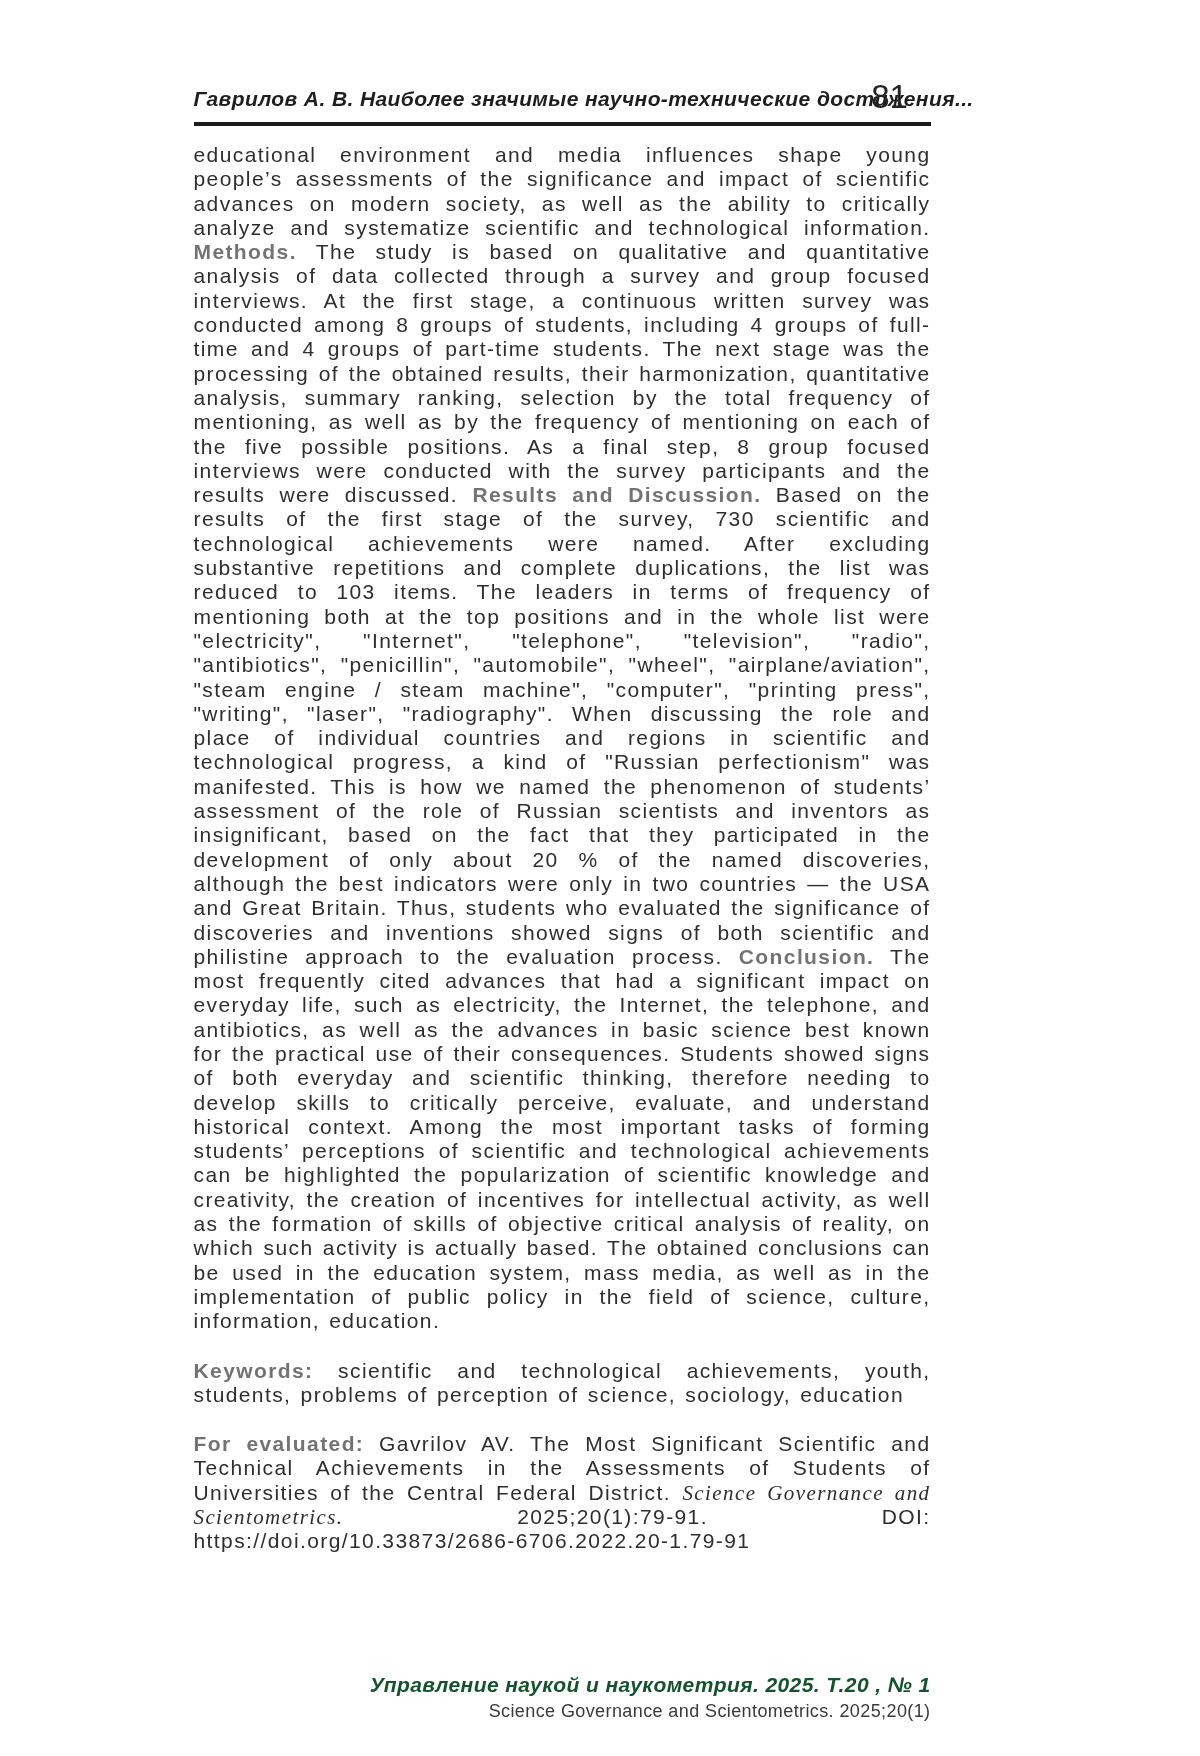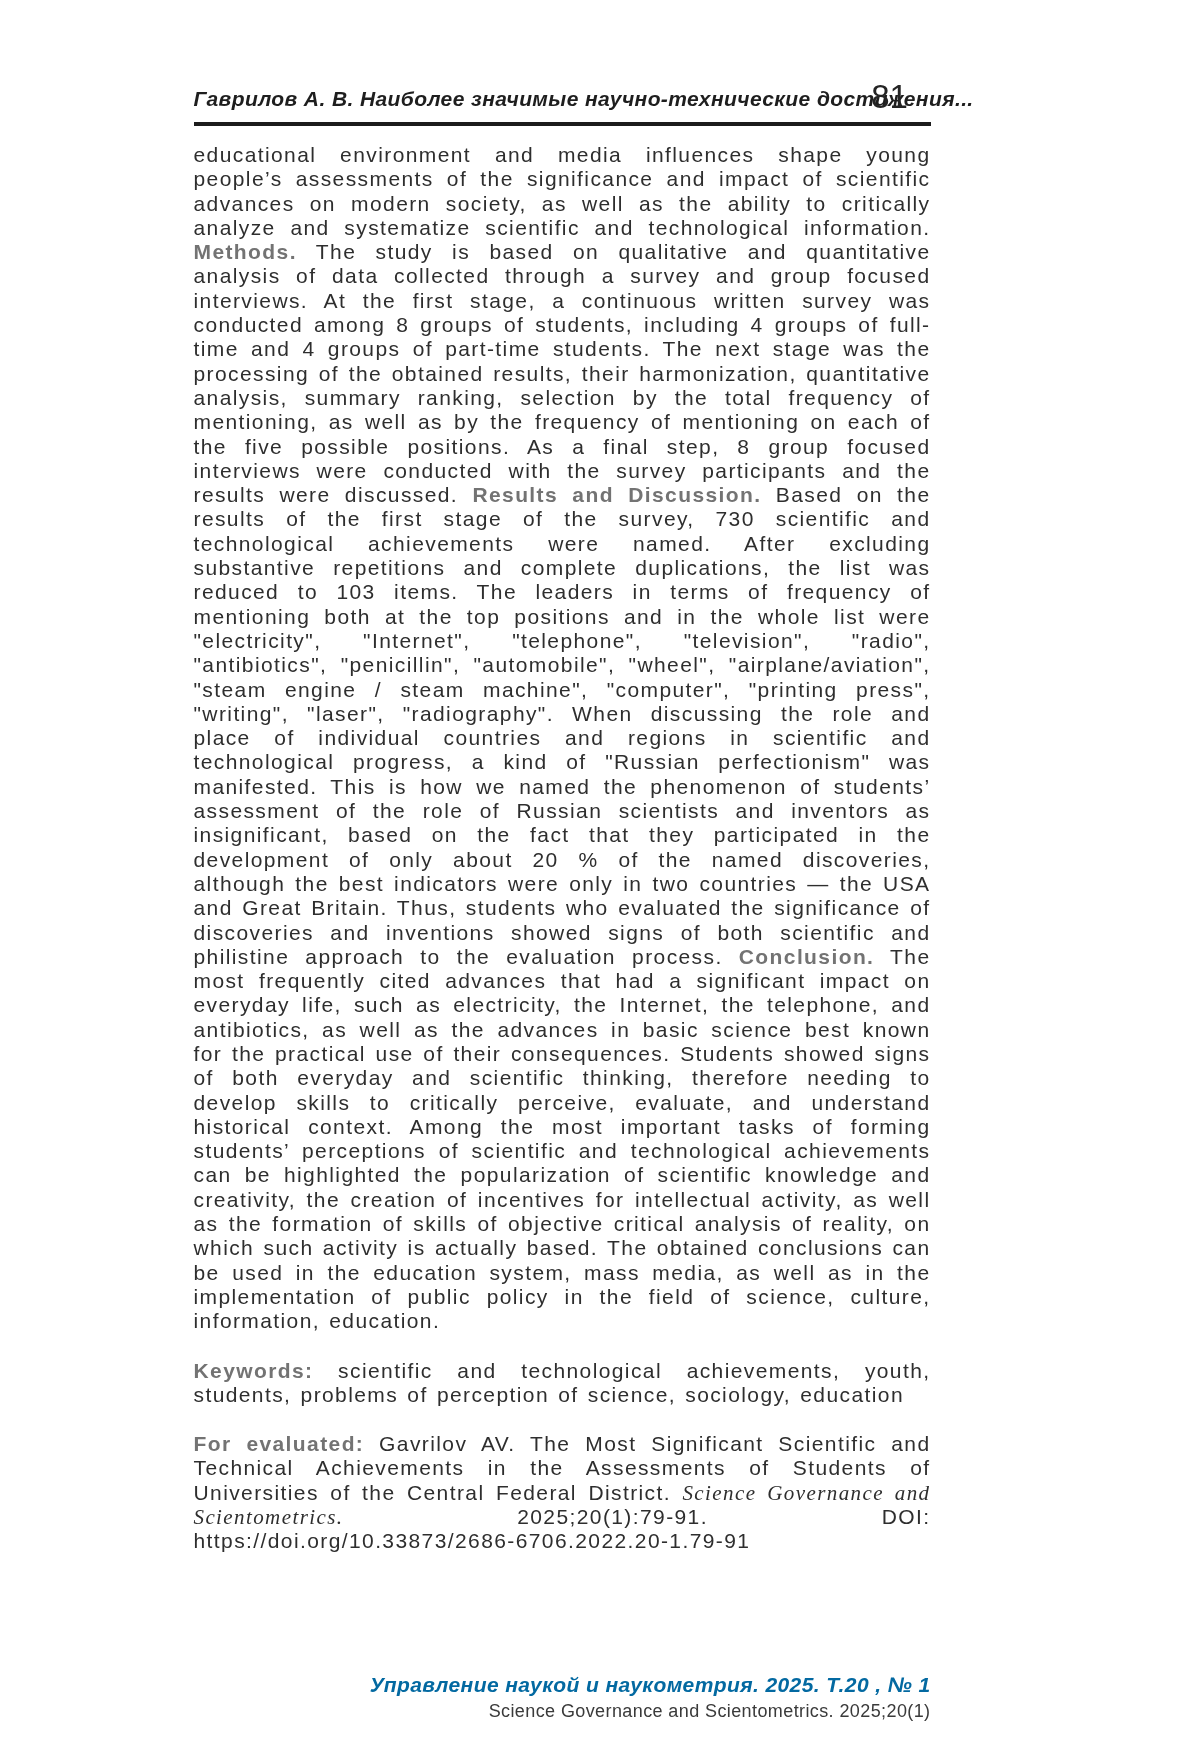--- a/index.html
+++ b/index.html
@@ -78,21 +78,21 @@
 
   
   .spacer { flex: 1; }
   .page-footer { text-align: right; }
   .foot-ru {
     font-size: 21px;
     line-height: 26px;
     font-weight: bold;
     font-style: italic;
     letter-spacing: 0.4px;
-    color: #0369a1;
+    color: #14532d;
   }
   .foot-en {
     font-size: 18px;
     line-height: 26px;
     letter-spacing: 0.4px;
     color: #3a3a3a;
   }
 </style>
 </head>
 <body>

